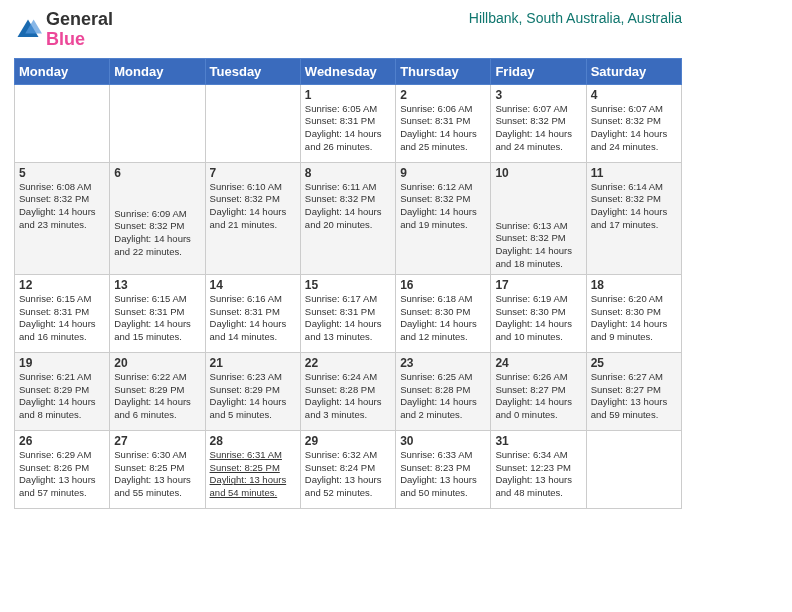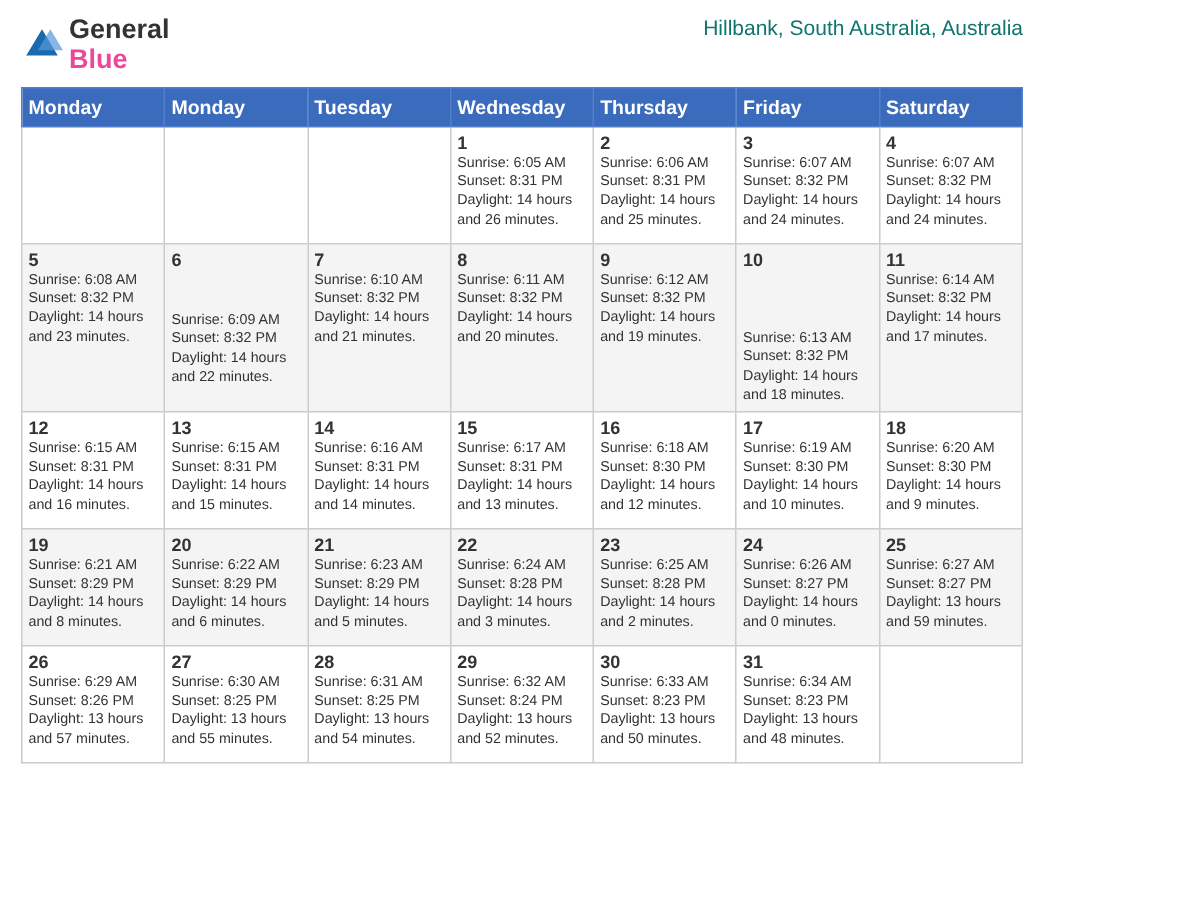--- a/index.html
+++ b/index.html
@@ -296,39 +296,39 @@
 Daylight: 13 hours and 57 minutes.</div>
           </td>
           <td>
             <span class="day-number">27</span>
             <div class="day-info" style="white-space: pre-line;">Sunrise: 6:30 AM
 Sunset: 8:25 PM
 Daylight: 13 hours and 55 minutes.</div>
           </td>
           <td>
             <span class="day-number">28</span>
-            <div class="day-info" style="white-space: pre-line;">Sunrise: 6:31 AM
+            <div class="day-info" style="white-space: pre-line; text-decoration: underline;">Sunrise: 6:31 AM
 Sunset: 8:25 PM
 Daylight: 13 hours and 54 minutes.</div>
           </td>
           <td>
             <span class="day-number">29</span>
             <div class="day-info" style="white-space: pre-line;">Sunrise: 6:32 AM
 Sunset: 8:24 PM
 Daylight: 13 hours and 52 minutes.</div>
           </td>
           <td>
             <span class="day-number">30</span>
             <div class="day-info" style="white-space: pre-line;">Sunrise: 6:33 AM
 Sunset: 8:23 PM
 Daylight: 13 hours and 50 minutes.</div>
           </td>
           <td>
             <span class="day-number">31</span>
             <div class="day-info" style="white-space: pre-line;">Sunrise: 6:34 AM
-Sunset: 8:23 PM
+Sunset: 12:23 PM
 Daylight: 13 hours and 48 minutes.</div>
           </td>
           <td class="empty-cell"></td>
         </tr>
       </tbody>
   </table>
 </div>
 
 </body></html>

